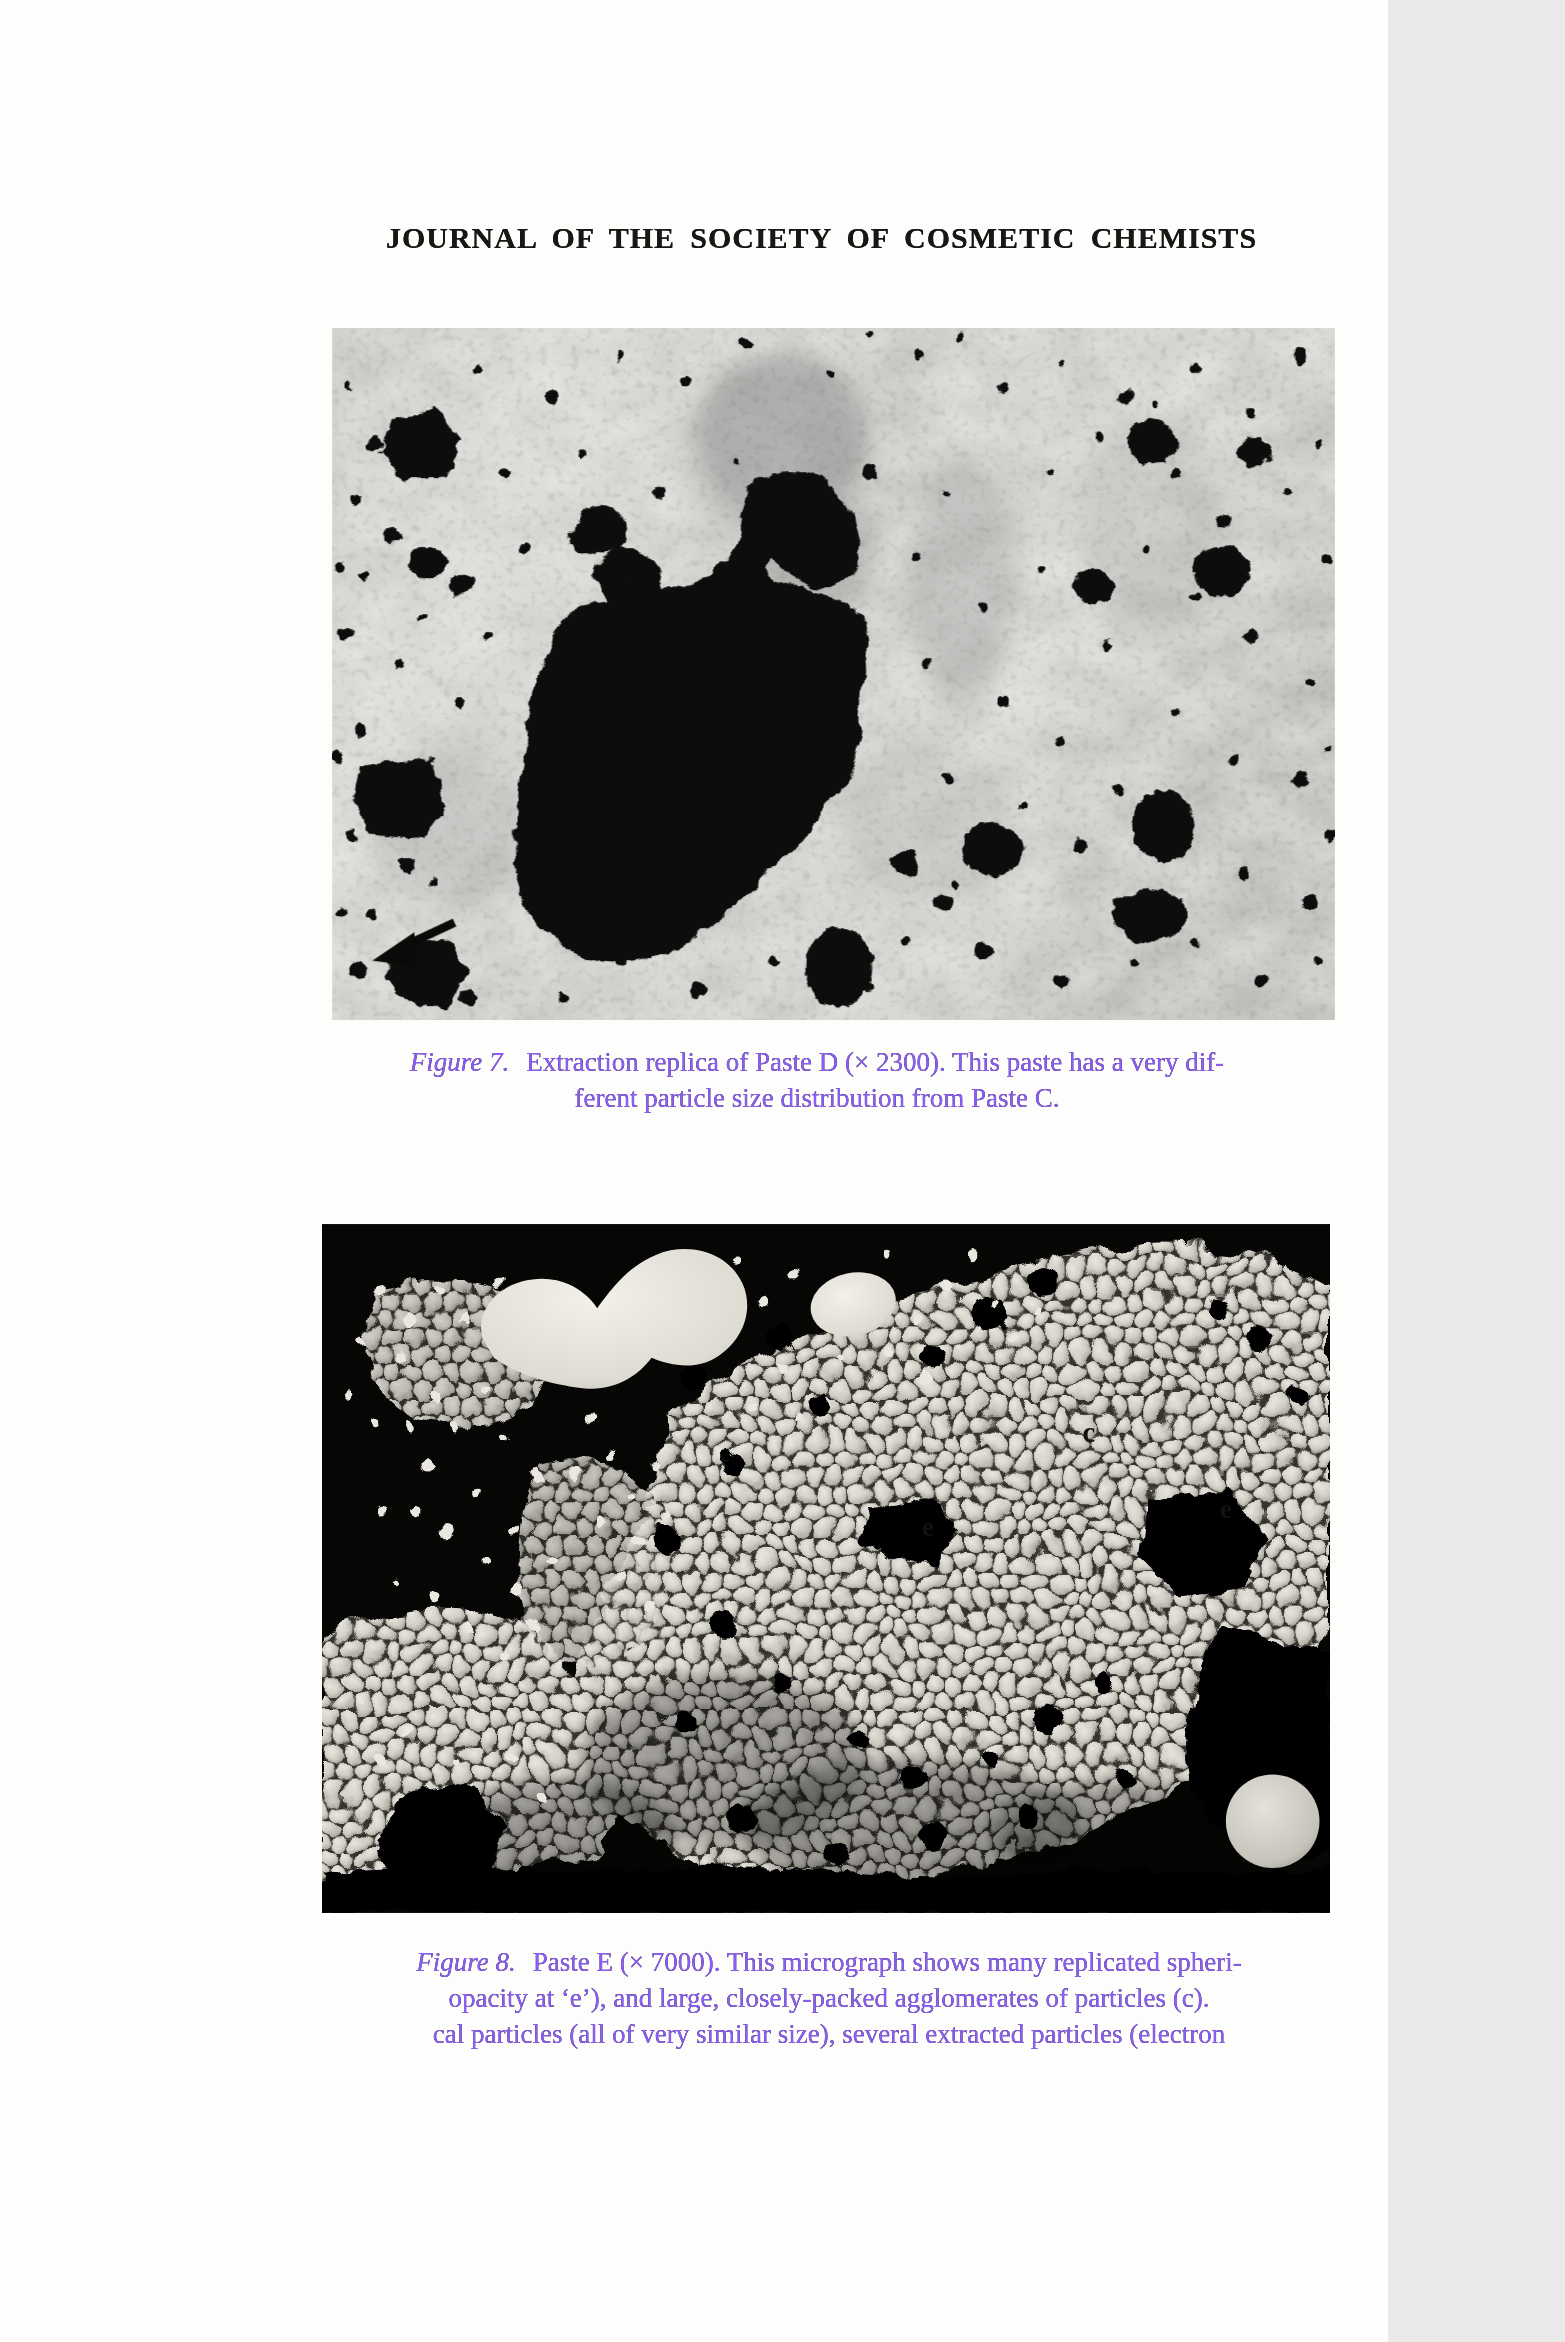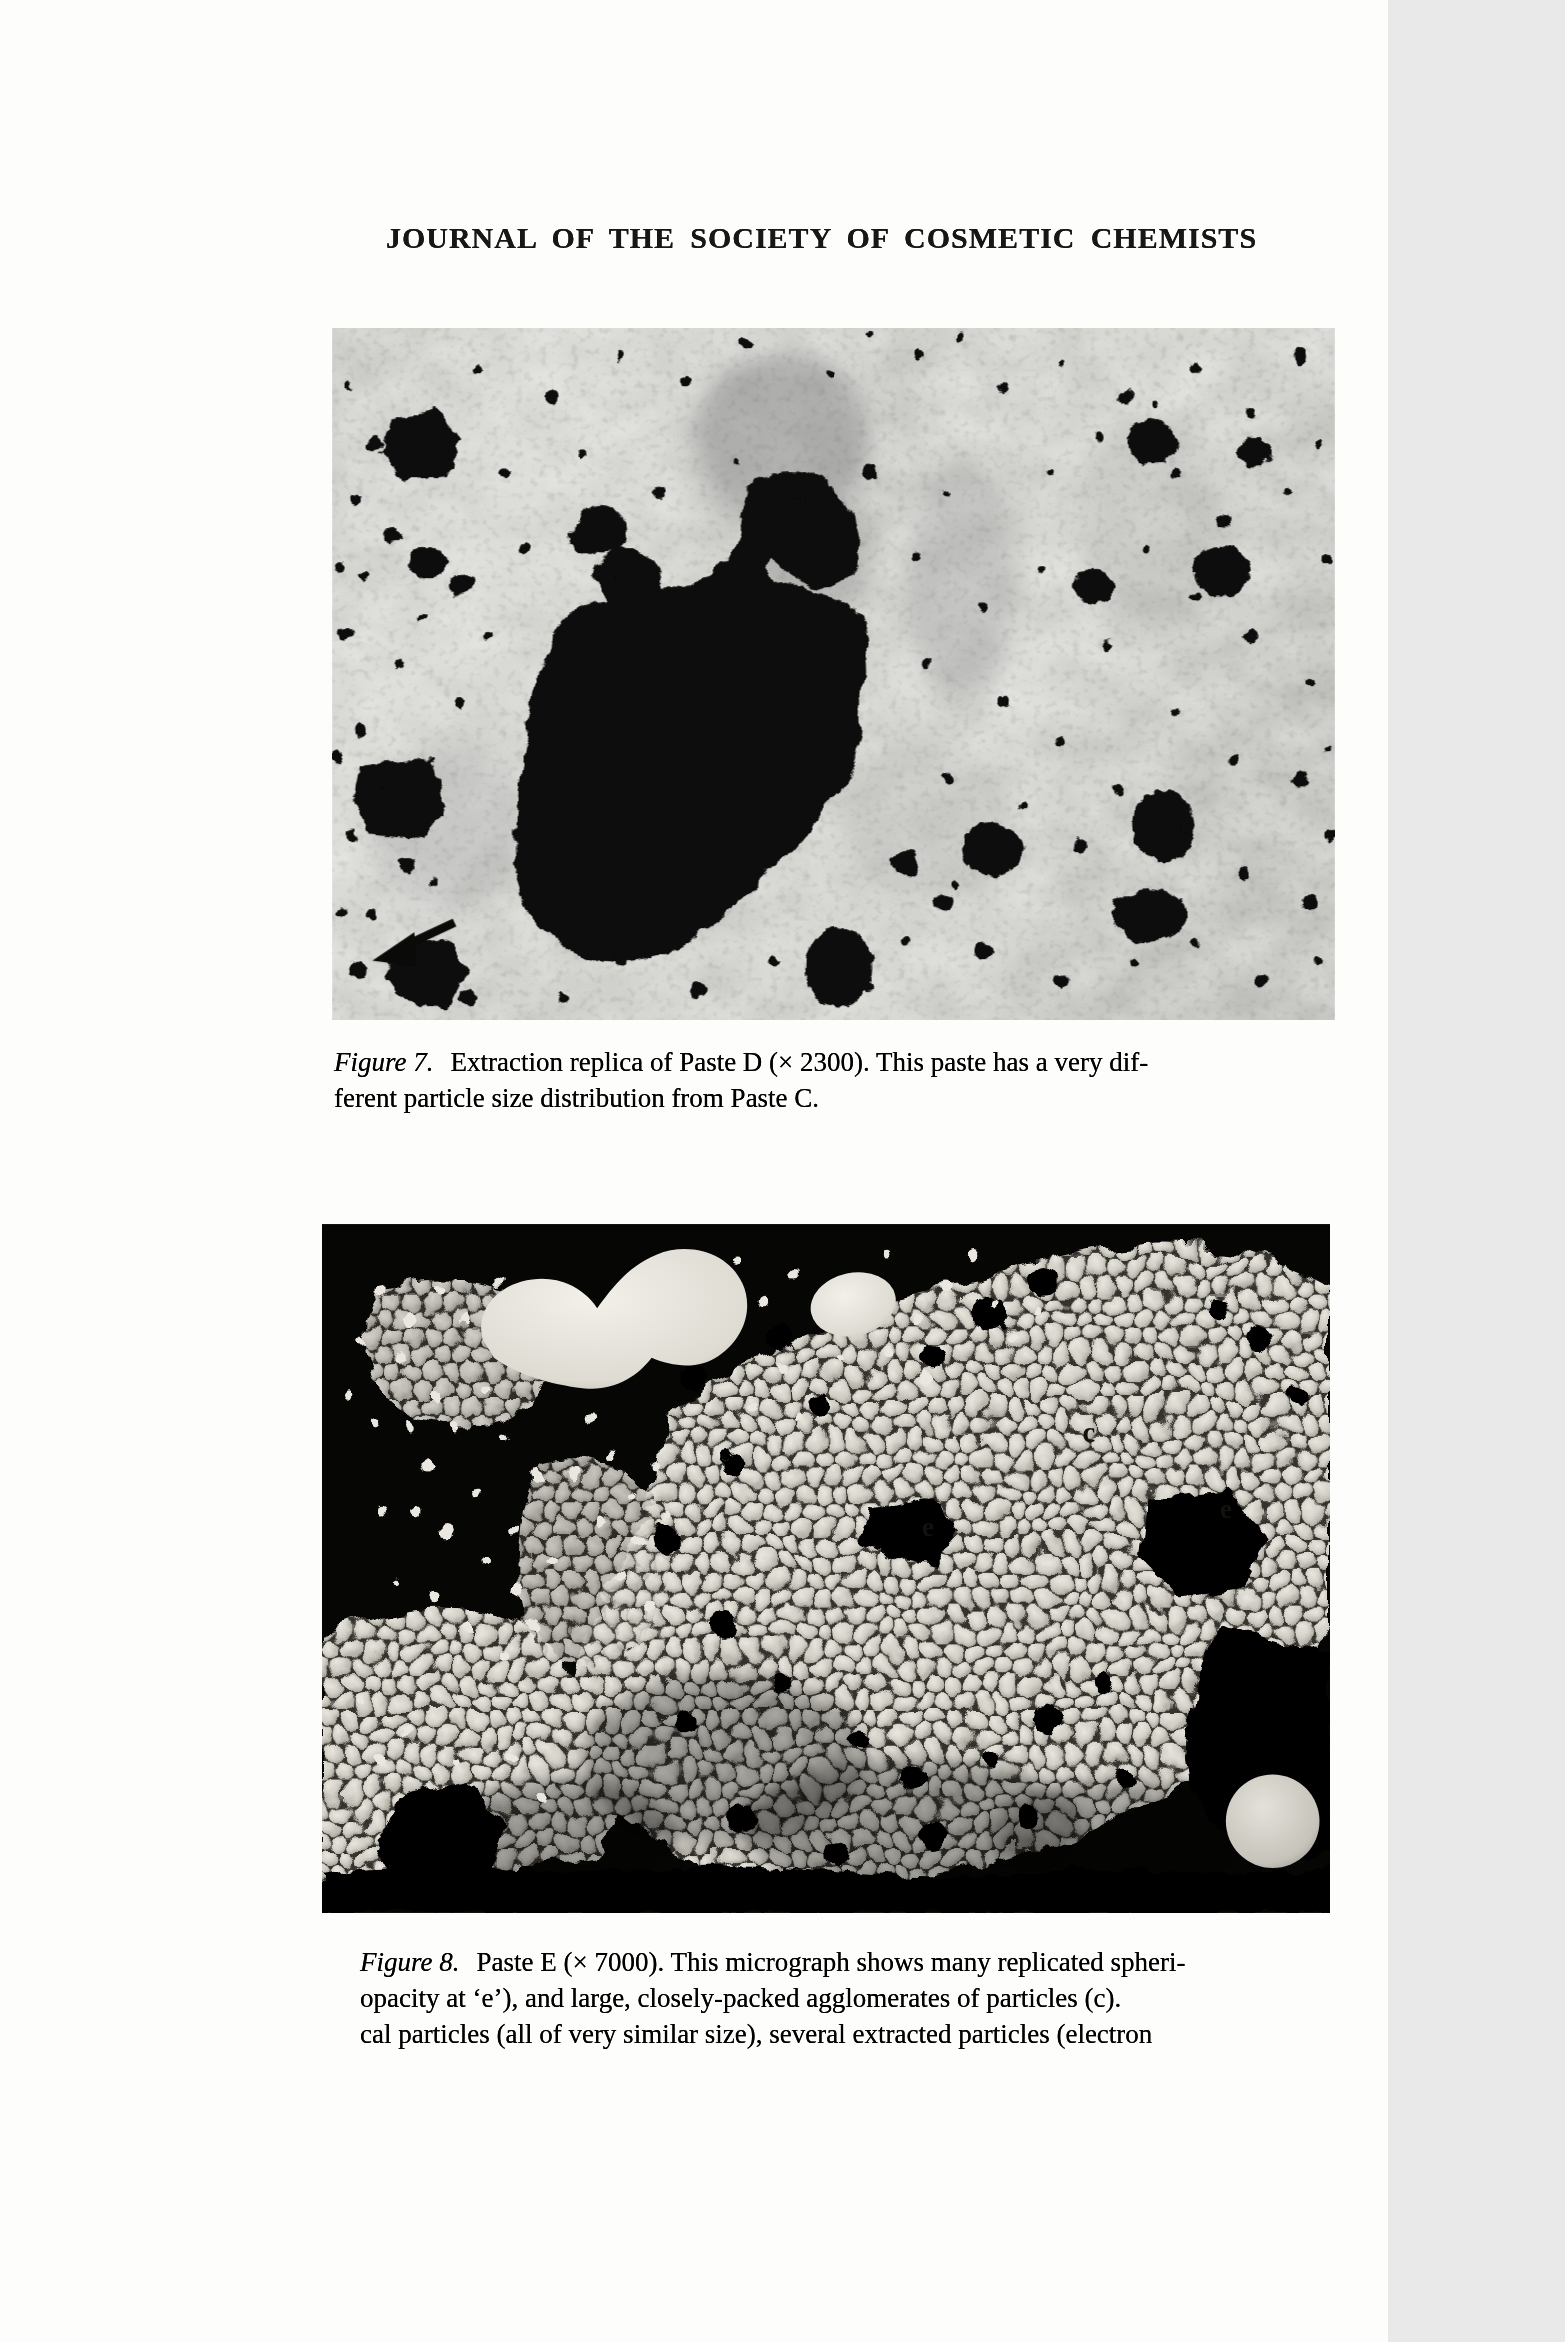--- a/index.html
+++ b/index.html
@@ -18,29 +18,29 @@
     letter-spacing:1px;word-spacing:6.7px;
     font-weight:600;
     color:#171715;
     text-shadow:0 0 0.5px #171715;
     white-space:nowrap;
   }
   .fig{position:absolute;}
   .fig svg{display:block;}
   .caption{
     position:absolute;
-    text-align:left;
+    text-align:center;
     font-size:27px;
-    color:#000000;
+    color:#8b5cf6;
     text-shadow:0 0 0.5px #161614;
   }
   .caption .cap-line{white-space:nowrap;line-height:36px;}
   .caption i{font-style:italic;margin-right:17px;}
   .cap7{top:1044px;left:334px;width:966px;}
-  .cap8{top:1944px;left:360px;width:966px;}
+  .cap8{top:1944px;left:346px;width:966px;}
   .micro-letter{
     font-family:"Liberation Serif","DejaVu Serif",serif;
     font-weight:bold;
   }
 </style>
 </head>
 <body>
 
 <div class="page">
 

